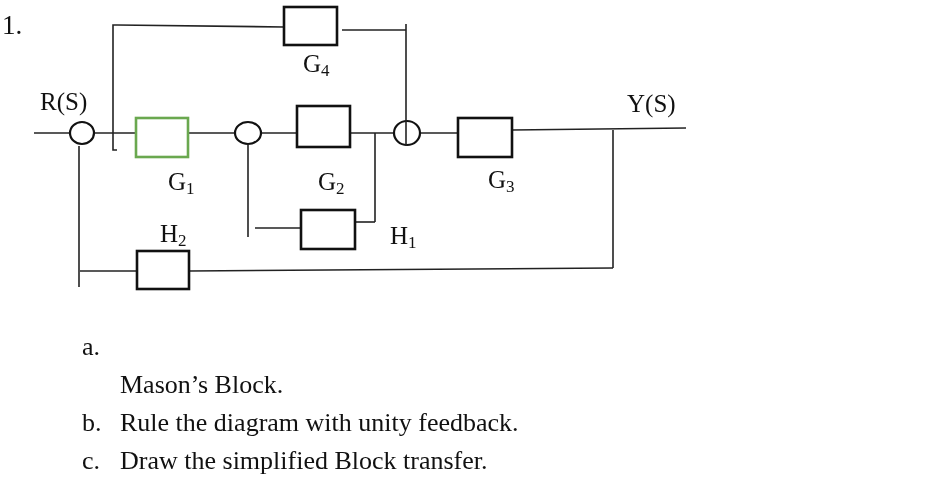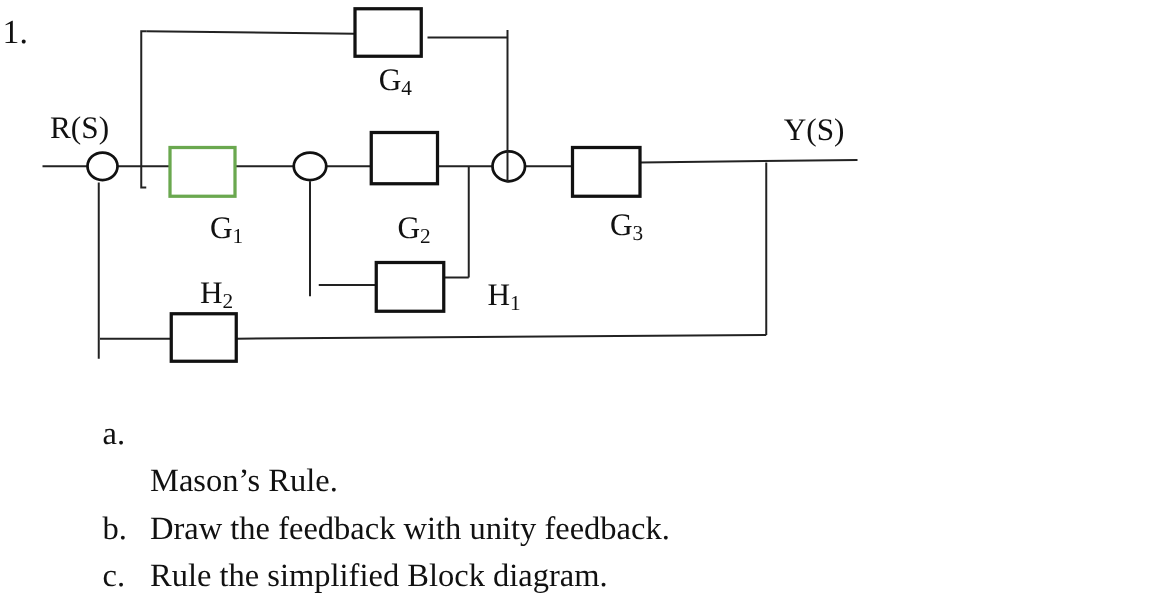--- a/index.html
+++ b/index.html
@@ -68,23 +68,23 @@
   <text class="lbl" x="488" y="188"><tspan>G</tspan><tspan class="sub" dy="4">3</tspan></text>
   <text class="lbl" x="303" y="72"><tspan>G</tspan><tspan class="sub" dy="4">4</tspan></text>
   <text class="lbl" x="390" y="244"><tspan>H</tspan><tspan class="sub" dy="4">1</tspan></text>
   <text class="lbl" x="160" y="242"><tspan>H</tspan><tspan class="sub" dy="4">2</tspan></text>
 </svg>
 
 <ol class="questions">
   <li>
     <span class="marker">a.</span>
     <br>
-    <span>Mason’s Rule.</span>
+    <span>Mason’s Block.</span>
   </li>
   <li>
     <span class="marker">b.</span>
-    <span>Draw the feedback with unity feedback.</span>
+    <span>Rule the diagram with unity feedback.</span>
   </li>
   <li>
     <span class="marker">c.</span>
-    <span>Rule the simplified Block diagram.</span>
+    <span>Draw the simplified Block transfer.</span>
   </li>
 </ol>
 
 </body></html>

